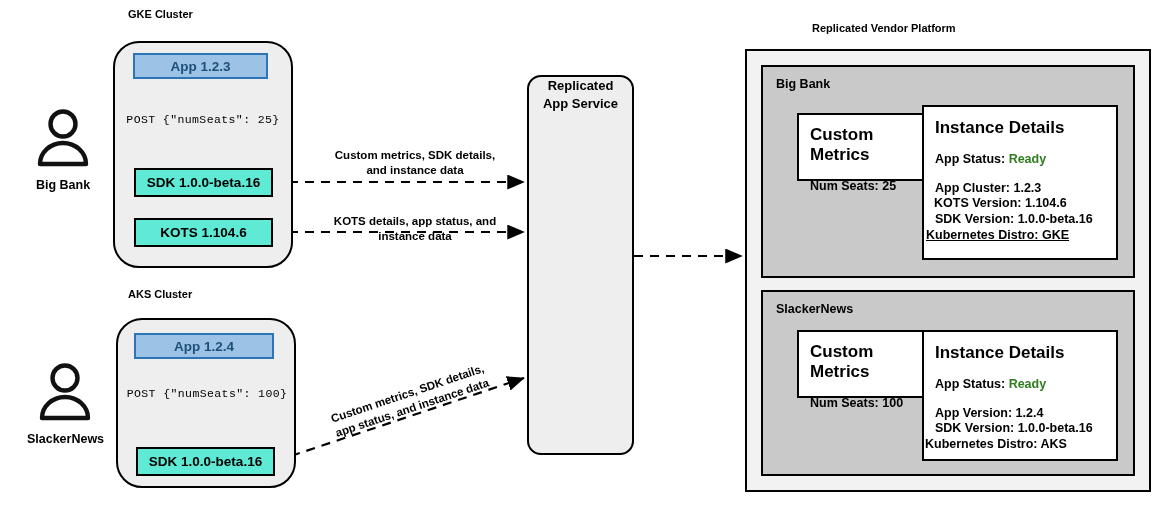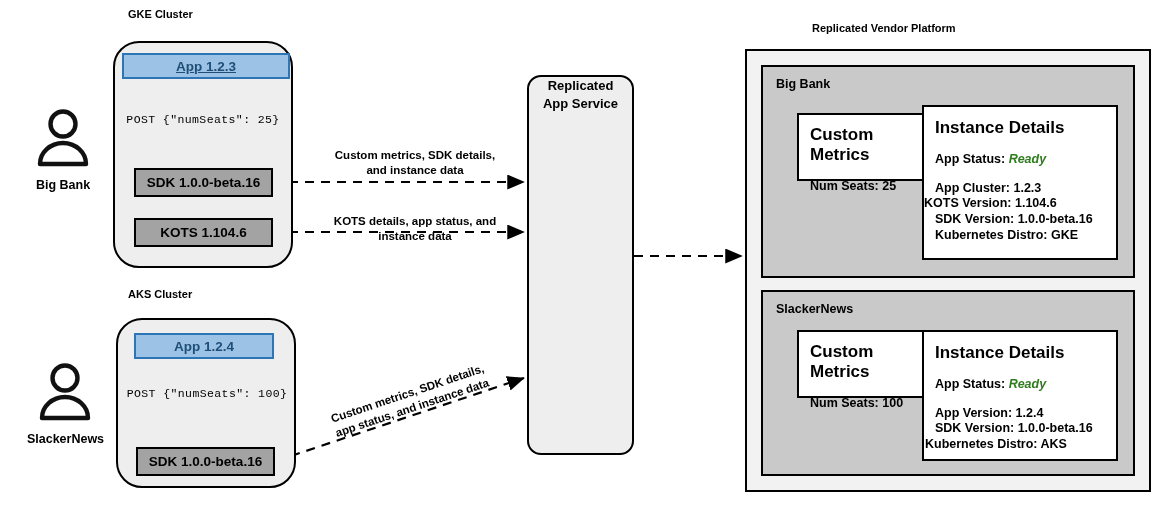--- a/index.html
+++ b/index.html
@@ -5,36 +5,36 @@
   html,body{margin:0;padding:0;background:#ffffff;}
   body{width:1166px;height:516px;position:relative;overflow:hidden;
        font-family:"Liberation Sans", sans-serif;color:#000;}
   .abs{position:absolute;}
   .title{font-size:11px;font-weight:bold;text-align:left;line-height:1.2;}
   .actor-label{font-size:12.5px;font-weight:bold;text-align:center;}
   .cluster{border:2.2px solid #000;border-radius:26px;background:#eeeeee;box-sizing:border-box;}
   .appbox{background:#9cc3e5;border:2px solid #2e75b6;box-sizing:border-box;
           display:flex;align-items:center;justify-content:center;
           font-size:13.5px;font-weight:bold;color:#1f4e79;}
-  .wbox{background:#a3a3a3;border:2.2px solid #000;box-sizing:border-box;
+  .wbox{background:#5eead4;border:2.2px solid #000;box-sizing:border-box;
         display:flex;align-items:center;justify-content:center;
         font-size:13.5px;font-weight:bold;color:#000;}
   .mono{font-family:"Liberation Mono", monospace;font-size:11.5px;
         letter-spacing:.4px;text-align:center;white-space:nowrap;}
   .edge-label{font-size:11.5px;font-weight:bold;text-align:center;line-height:1.32;}
   .svc{border:2.2px solid #000;border-radius:14px;background:#eeeeee;box-sizing:border-box;
        display:flex;align-items:flex-start;justify-content:center;text-align:center;
        font-size:13px;font-weight:bold;line-height:1.35;}
   .platform{border:2.2px solid #000;background:#f2f2f2;box-sizing:border-box;}
   .tenant{border:2.2px solid #000;background:#c9c9c9;box-sizing:border-box;}
   .tenant-name{font-size:12.5px;font-weight:bold;}
   .card{background:#fff;border:2.2px solid #000;box-sizing:border-box;}
   .card-title{font-size:17px;font-weight:bold;}
   .card-line{font-size:12.5px;font-weight:bold;line-height:1.25;white-space:nowrap;}
-  .ready{color:#2f7d1f;font-style:italic;}
+  .ready{color:#2f7d1f;}
   svg.ovl{position:absolute;left:0;top:0;width:1166px;height:516px;pointer-events:none;}
   .rot{transform:rotate(-18.5deg);transform-origin:center center;}
 </style>
 </head>
 <body>
 
 <svg class="ovl" viewBox="0 0 1166 516">
   <defs>
     <marker id="ah" markerWidth="9" markerHeight="9" refX="7.6" refY="3.4" orient="auto">
       <path d="M0,0 L8,3.4 L0,6.8 z" fill="#000"></path>
@@ -65,21 +65,21 @@
 <div class="abs" style="left:13px;top:362px;width:105px;">
   <svg width="105" height="62" viewBox="0 0 105 62">
     <circle cx="52" cy="16" r="12.5" fill="none" stroke="#111" stroke-width="4.4"></circle>
     <path d="M29,56 a23,21 0 0 1 46,0 z" fill="none" stroke="#111" stroke-width="4.4" stroke-linejoin="round"></path>
   </svg>
   <div class="actor-label" style="margin-top:4px;">SlackerNews</div>
 </div>
 
 <div class="title abs" style="left:128px;top:8px;width:150px;">GKE Cluster</div>
 <div class="cluster abs" style="left:113px;top:41px;width:180px;height:227px;"></div>
-<div class="appbox abs" style="left:122px;top:53px;width:168px;height:26px;text-decoration:underline;">App 1.2.3</div>
+<div class="appbox abs" style="left:133px;top:53px;width:135px;height:26px;">App 1.2.3</div>
 <div class="mono abs" style="left:113px;top:113px;width:180px;">POST {"numSeats": 25}</div>
 <div class="wbox abs" style="left:134px;top:168px;width:139px;height:29px;">SDK 1.0.0-beta.16</div>
 <div class="wbox abs" style="left:134px;top:218px;width:139px;height:29px;">KOTS 1.104.6</div>
 
 <div class="title abs" style="left:128px;top:288px;width:150px;">AKS Cluster</div>
 <div class="cluster abs" style="left:116px;top:318px;width:180px;height:170px;"></div>
 <div class="appbox abs" style="left:134px;top:333px;width:140px;height:26px;">App 1.2.4</div>
 <div class="mono abs" style="left:112px;top:387px;width:190px;">POST {"numSeats": 100}</div>
 <div class="wbox abs" style="left:136px;top:447px;width:139px;height:29px;">SDK 1.0.0-beta.16</div>
 
@@ -107,23 +107,23 @@
   <div class="card-line" style="margin:14px 0 8px 11px;">Num Seats: 25</div>
 </div>
 <div class="card abs" style="left:922px;top:105px;width:196px;height:155px;">
   <div class="card-title" style="margin:11px 0 0 11px;">Instance Details</div>
   <div class="card-line" style="margin:14px 0 0 11px;">
     <span>App Status:</span>
     <span class="ready">Ready</span>
   </div>
   <div style="height:13px;"></div>
   <div class="card-line" style="margin-left:11px;">App Cluster: 1.2.3</div>
-  <div class="card-line" style="margin-left:0;">KOTS Version: 1.104.6</div>
+  <div class="card-line" style="margin-left:10px;">KOTS Version: 1.104.6</div>
   <div class="card-line" style="margin-left:11px;">SDK Version: 1.0.0-beta.16</div>
-  <div class="card-line" style="margin-left:11px;">Kubernetes Distro: GKE</div>
+  <div class="card-line" style="margin-left:2px;text-decoration:underline;">Kubernetes Distro: GKE</div>
 </div>
 
 <div class="tenant abs" style="left:761px;top:290px;width:374px;height:186px;">
   <div class="tenant-name" style="margin:10px 0 0 13px;">SlackerNews</div>
 </div>
 <div class="card abs" style="left:797px;top:330px;width:128px;height:68px;">
   <div class="card-title" style="margin:10px 0 0 11px;">Custom Metrics</div>
   <div class="card-line" style="margin:14px 0 0 11px;">Num Seats: 100</div>
 </div>
 <div class="card abs" style="left:922px;top:330px;width:196px;height:131px;">

